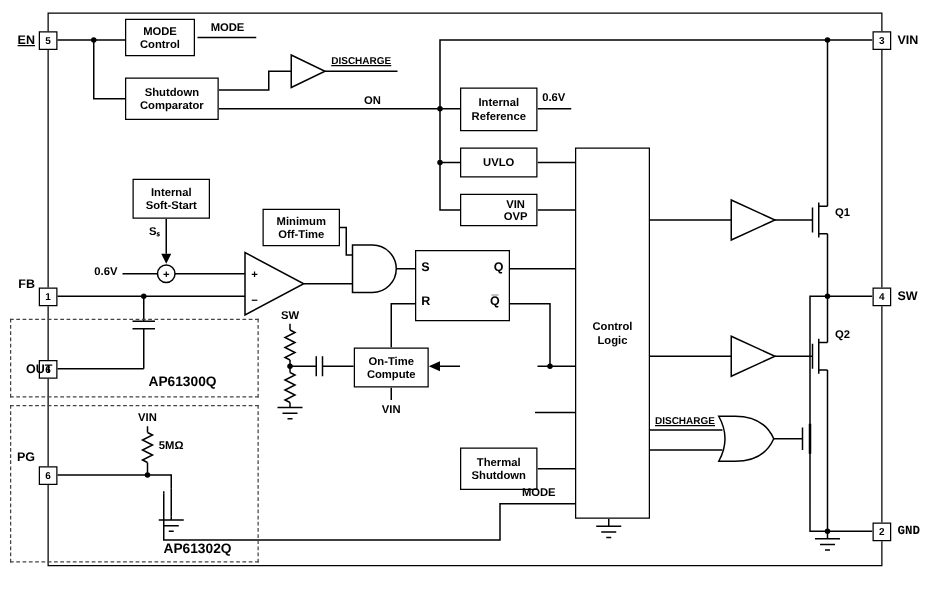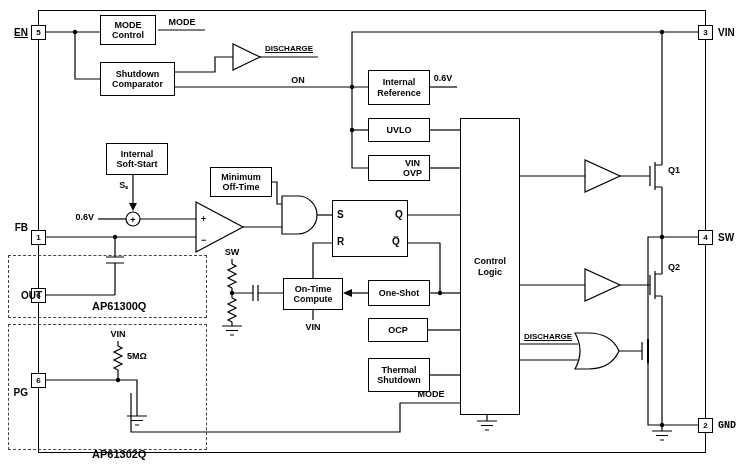--- a/index.html
+++ b/index.html
@@ -9,21 +9,21 @@
   .border-main{position:absolute;border:1.6px solid #000;}
   .dash{position:absolute;border:1.4px dashed #444;}
   .blk{position:absolute;box-sizing:border-box;border:1.3px solid #000;background:#fff;
        display:flex;align-items:center;justify-content:center;text-align:center;
        font:bold 9px/10.5px "Liberation Sans",sans-serif;white-space:pre-line;}
   .lbl{position:absolute;font:bold 9px/11px "Liberation Sans",sans-serif;text-align:center;}
   .sm{font-size:8px;text-decoration:underline;}
   .pin{position:absolute;box-sizing:content-box;width:13px;height:13px;border:1.3px solid #000;background:#fff;
        display:flex;align-items:center;justify-content:center;font:bold 8px "Liberation Sans",sans-serif;}
   .pname{position:absolute;font:bold 10px/13px "Liberation Sans",sans-serif;}
-  .part{position:absolute;font:bold 11px/13px "Liberation Sans",sans-serif;text-align:left;}
+  .part{position:absolute;font:bold 11px/13px "Liberation Sans",sans-serif;text-align:center;}
   .lt{position:absolute;font:bold 10px/12px "Liberation Sans",sans-serif;}
   .tr{text-align:right;}
   .tl{text-align:left;}
 </style>
 </head>
 <body>
 
 <div id="stage">
 
   <svg width="752" height="475" viewBox="0 0 752 475">
@@ -164,24 +164,22 @@
   <div class="blk" style="left:368px;top:70px;width:62px;height:35px;">Internal
 Reference</div>
   <div class="blk" style="left:368px;top:118px;width:62px;height:24px;">UVLO</div>
   <div class="blk" style="left:368px;top:155px;width:62px;height:26px;padding-left:27px;">VIN OVP</div>
   <div class="blk" style="left:106px;top:143px;width:62px;height:32px;">Internal
 Soft-Start</div>
   <div class="blk" style="left:283px;top:278px;width:60px;height:32px;">On-Time
 Compute</div>
   <div class="blk" style="left:210px;top:167px;width:62px;height:30px;">Minimum
 Off-Time</div>
-  <div class="blk" style="left:368px;top:280px;width:62px;height:26px;">One-Shot</div>
   <div class="blk" style="left:460px;top:118px;width:60px;height:297px;">Control
 Logic</div>
-  <div class="blk" style="left:368px;top:318px;width:60px;height:24px;">OCP</div>
   <div class="blk" style="left:368px;top:358px;width:62px;height:34px;">Thermal
 Shutdown</div>
 
   <div class="blk" style="left:332px;top:200px;width:76px;height:57px;"></div>
   <div class="lt" style="left:337px;top:209px;">S</div>
   <div class="lt" style="left:395px;top:209px;">Q</div>
   <div class="lt" style="left:337px;top:236px;">R</div>
   <div class="lt" style="left:392px;top:236px;">Q̅</div>
 
   <div class="pin" style="left:31px;top:25px;">
@@ -202,36 +200,36 @@
   <div class="pin" style="left:698px;top:230px;">
       <span>4</span>
     </div>
   <div class="pin" style="left:698px;top:418px;">
       <span>2</span>
     </div>
 
   <div class="pname tr" style="left:2px;top:26px;width:26px;text-decoration:underline;">EN</div>
   <div class="pname tr" style="left:2px;top:221px;width:26px;">FB</div>
   <div class="pname tr" style="left:16px;top:289px;width:26px;">OUT</div>
-  <div class="pname tr" style="left:2px;top:386px;width:26px;">PG</div>
+  <div class="pname tr" style="left:2px;top:360px;width:26px;">PG</div>
   <div class="pname tl" style="left:718px;top:26px;width:32px;">VIN</div>
   <div class="pname tl" style="left:718px;top:231px;width:32px;">SW</div>
   <div class="pname tl" style="left:718px;top:419px;width:32px;font-family:Liberation Mono, monospace;">GND</div>
 
   <div class="lbl" style="left:160px;top:17px;width:44px;">MODE</div>
   <div class="lbl sm" style="left:258px;top:43px;width:62px;">DISCHARGE</div>
   <div class="lbl" style="left:284px;top:75px;width:28px;">ON</div>
   <div class="lbl" style="left:426px;top:73px;width:34px;">0.6V</div>
   <div class="lbl tr" style="left:62px;top:212px;width:32px;">0.6V</div>
   <div class="lbl tr" style="left:106px;top:180px;width:22px;">Sₛ</div>
   <div class="lbl" style="left:216px;top:247px;width:32px;">SW</div>
   <div class="lbl" style="left:294px;top:322px;width:38px;">VIN</div>
   <div class="lbl" style="left:99px;top:329px;width:38px;">VIN</div>
   <div class="lbl tl" style="left:127px;top:351px;width:36px;">5MΩ</div>
   <div class="lbl tl" style="left:668px;top:165px;width:30px;">Q1</div>
   <div class="lbl tl" style="left:668px;top:262px;width:30px;">Q2</div>
   <div class="lbl sm" style="left:520px;top:331px;width:56px;">DISCHARGE</div>
   <div class="lbl" style="left:409px;top:389px;width:44px;">MODE</div>
 
   <div class="part" style="left:92px;top:300px;width:108px;">AP61300Q</div>
-  <div class="part" style="left:92px;top:433px;width:108px;margin-top:15px;">AP61302Q</div>
+  <div class="part" style="left:104px;top:433px;width:108px;">AP61302Q</div>
 
 </div>
 
 </body></html>

